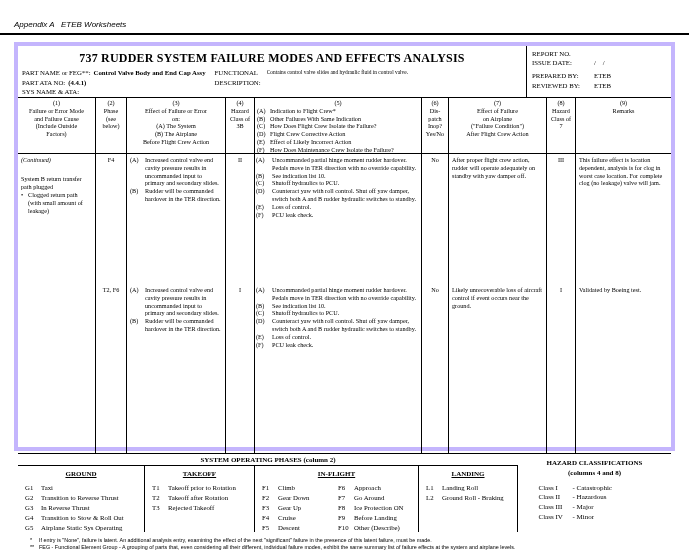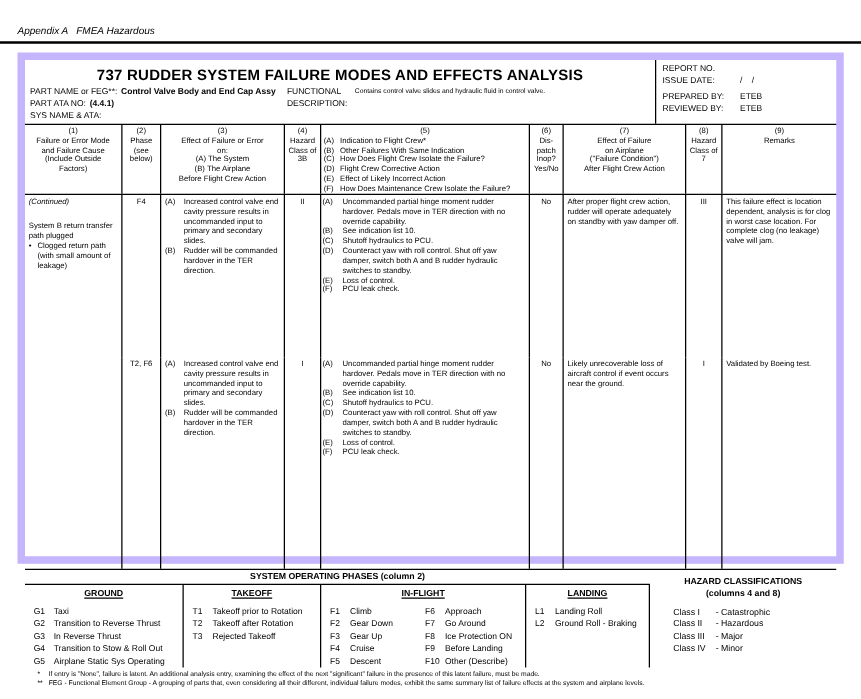--- a/index.html
+++ b/index.html
@@ -11,21 +11,21 @@
   }
   .pre { white-space:pre; }
   .preline { white-space:pre-line; }
 
   
   .pageheader { position:absolute; top:20px; left:14px; width:661px;
     display:flex; justify-content:space-between; font-style:italic; font-size:8px; }
   .toprule { position:absolute; top:33px; left:0; width:689px; height:2px; background:#000; }
 
   
-  .doc { position:absolute; top:42px; left:14px; width:661px; height:409px; border:6px solid #c4b5fd; }
+  .doc { position:absolute; top:42px; left:14px; width:661px; height:409px; border:4px solid #c4b5fd;font-family:Liberation Serif, serif; }
 
   
   .titleblock { display:flex; height:52px; border-bottom:1px solid #000; }
   .tb-left { flex:1; position:relative; }
   .tb-title { text-align:center; font-weight:bold; font-size:12px; letter-spacing:.2px; padding-top:5px; }
   .tb-fields { display:flex; padding-left:4px; margin-top:2px; font-size:6.8px; line-height:1.4; }
   .tb-labels .lbl { font-weight:normal; }
   .tb-labels .val { font-weight:bold; margin-left:3px; }
   .tb-func { margin-left:9px; line-height:1.4; }
   .tb-desc { margin-left:6px; font-size:5.4px; width:170px; padding-top:1px; line-height:1.3; }
@@ -82,21 +82,21 @@
   .hz-items { width:112px; margin:0 auto; --lw:34px; }
 
   
   .footnotes { position:absolute; top:537px; left:30px; width:645px;
     font-size:5.4px; line-height:1.35; --lw:9px; }
 </style>
 </head>
 <body>
 
 <div class="pageheader">
-  <span class="pre">Appendix A   FMEA Hazardous</span>
+  <span class="pre">Appendix A   ETEB Worksheets</span>
 </div>
 <div class="toprule"></div>
 
 <div class="doc">
 
   <div class="titleblock">
     <div class="tb-left">
       <div class="tb-title">737 RUDDER SYSTEM FAILURE MODES AND EFFECTS ANALYSIS</div>
       <div class="tb-fields">
         <div class="tb-labels">

